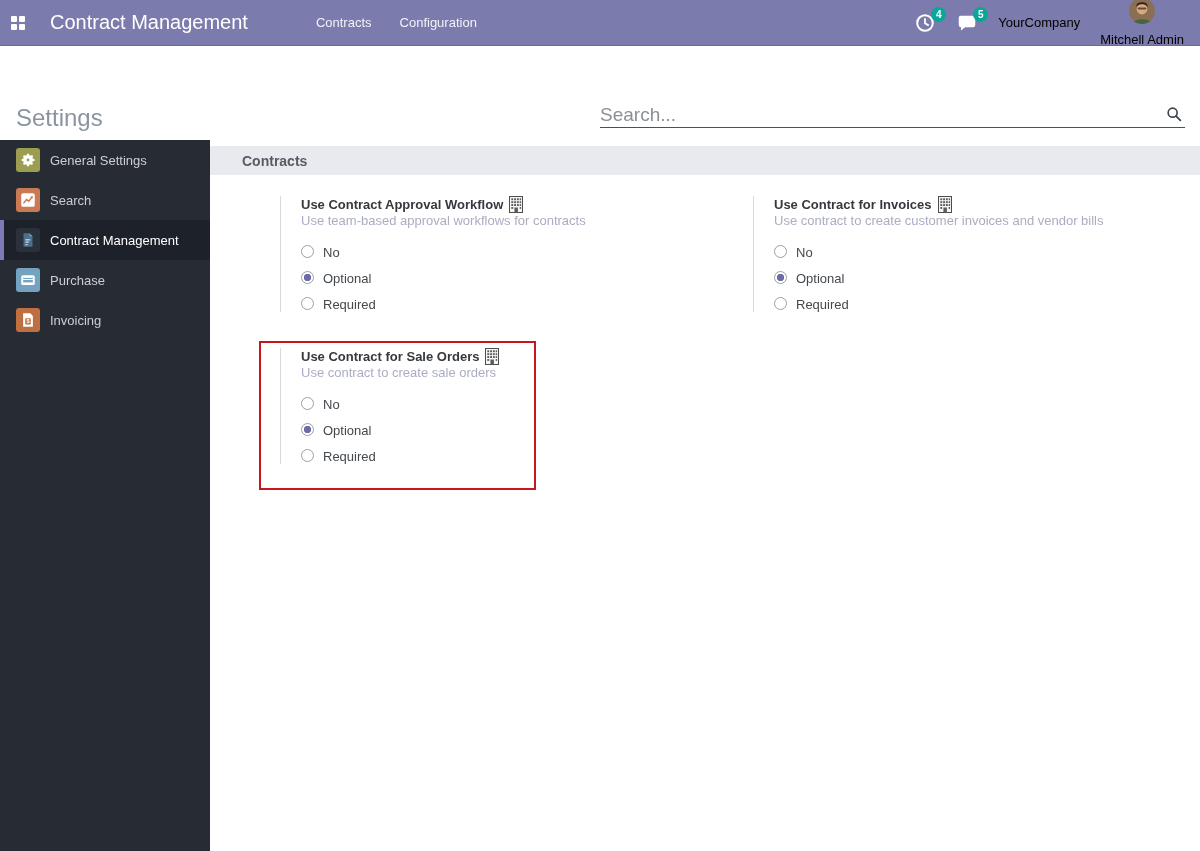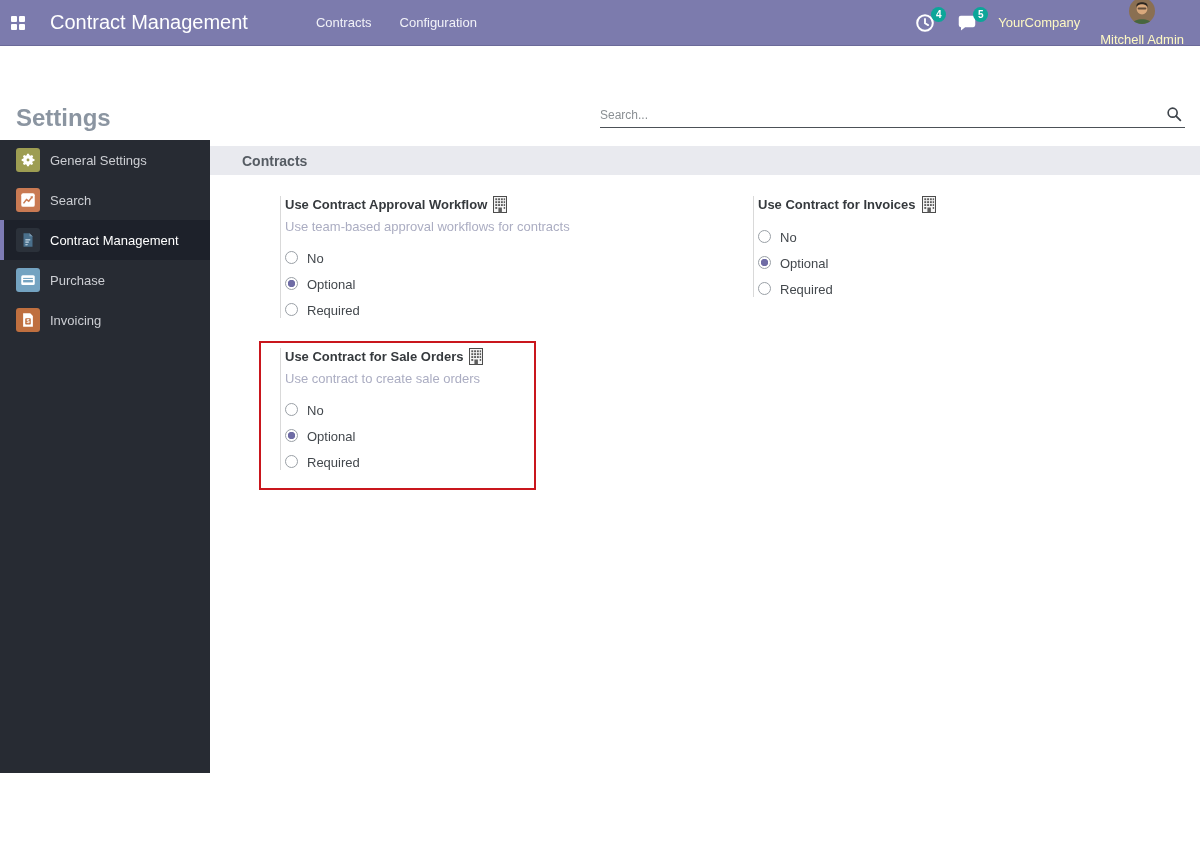--- a/index.html
+++ b/index.html
@@ -19,59 +19,59 @@
   .app-title { font-size: 20px; font-weight: 400; margin-left: 14px; white-space: nowrap; }
   .top-menus { display: flex; margin-left: 58px; gap: 8px; }
   .top-menu { font-size: 13px; padding: 6px 10px; color: #f2f2f8; cursor: pointer; border-radius: 2px; }
   .top-right { margin-left: auto; display: flex; align-items: center; gap: 20px; padding-right: 16px; }
   .icon-wrap { position: relative; width: 22px; height: 22px; cursor: pointer; }
   .badge {
     position: absolute; top: -5px; right: -10px; min-width: 15px; height: 15px;
     background: #0ca699; color: #fff; border-radius: 8px; font-size: 10px;
     display: flex; align-items: center; justify-content: center; padding: 0 4px; font-weight: bold;
   }
-  .top-text { font-size: 13px; color: #fef9c3; cursor: pointer; white-space: nowrap; }
+  .top-text { font-size: 13px; color: #000000; cursor: pointer; white-space: nowrap; }
   .avatar { width: 26px; height: 26px; border-radius: 50%; overflow: hidden; cursor: pointer; flex: 0 0 auto; }
   .user-cluster { display: flex; align-items: center; gap: 8px; cursor: pointer; flex-direction: column; }
 
   
   .header { position: absolute; top: 46px; left: 0; width: 1200px; height: 94px; background: #fff; }
-  .page-title { position: absolute; left: 16px; top: 58px; font-size: 24px; font-weight: bold; color: #8b95a1; }
+  .page-title { position: absolute; left: 16px; top: 58px; font-size: 24px; font-weight: normal; color: #8b95a1; }
   .btn-row { position: absolute; left: 16px; top: 95px; display: flex; gap: 4px; }
   .btn { font-size: 13px; padding: 5px 12px; border-radius: 3px; cursor: pointer; border: 1px solid transparent; font-family: inherit; }
   .btn-primary { background: #7d7bad; border-color: #6f6da0; color: #fff; }
   .btn-secondary { background: #fff; border-color: #ccc; color: #333; }
   .search-box { position: absolute; right: 15px; top: 56px; width: 585px; height: 26px; border-bottom: 1px solid #4c5157; }
   .search-box input {
-    width: 100%; height: 100%; border: none; outline: none; font-size: 12px;
+    width: 100%; height: 100%; border: none; outline: none; font-size: 19px;
     color: #15803d; padding-right: 26px; font-family: inherit; background: transparent;
   }
   .search-box input::placeholder { color: #8b9094; }
   .search-icon { position: absolute; right: 2px; top: 3px; width: 18px; height: 18px; cursor: pointer; }
 
   
-  .sidebar { position: absolute; left: 0; top: 140px; width: 210px; height: 633px; background: #272b33; }
+  .sidebar { position: absolute; left: 0; top: 140px; width: 210px; height: 711px; background: #272b33; }
   .side-item { position: relative; height: 40px; display: flex; align-items: center; cursor: pointer; color: #ccced3; }
   .side-item.active { background: #1d212a; color: #fff; }
   .side-item.active .active-bar { position: absolute; left: 0; top: 0; width: 4px; height: 40px; background: #7d7bb4; }
   .tile { width: 24px; height: 24px; border-radius: 3px; margin-left: 16px; flex: 0 0 auto; display: flex; align-items: center; justify-content: center; }
   .side-label { margin-left: 10px; font-size: 13px; white-space: nowrap; }
 
   
   .content { position: absolute; left: 210px; top: 140px; width: 990px; height: 711px; background: #fff; }
   .section-band {
     position: absolute; left: 0; top: 6px; width: 990px; height: 29px; background: #e9eaef;
     display: flex; align-items: center;
   }
   .section-band span { margin-left: 32px; font-size: 14px; font-weight: bold; color: #565c63; }
 
-  .setting { border-left: 1px solid #d9d9d9; padding-left: 4px; }
+  .setting { border-left: 1px solid #d9d9d9; padding-left: 20px; }
   .setting-head { display: flex; align-items: center; gap: 6px; }
   .setting-title { font-size: 13px; font-weight: bold; color: #35393d; white-space: nowrap; }
-  .setting-desc { margin-top: 6px; font-size: 13px; color: #abadc2; }
+  .setting-desc { margin-top: 0; font-size: 13px; color: #abadc2; }
   .options { margin-top: 17px; display: flex; flex-direction: column; gap: 11px; }
   .opt-row { display: flex; align-items: flex-start; gap: 9px; cursor: pointer; }
   .opt-row input {
     appearance: none; -webkit-appearance: none; width: 13px; height: 13px; margin: 0;
     border: 1px solid #9aa0a6; border-radius: 50%; background: #fff; cursor: pointer;
   }
   .opt-row input:checked { background: radial-gradient(circle, #6f6ca5 0 3.4px, #fff 4px); }
   .opt-row span { font-size: 13px; color: #43484d; }
 
   .block-0 { position: absolute; left: 70px; top: 56px; width: 430px; }
@@ -266,20 +266,21 @@
             <rect x="2.3" y="8.1" width="1.9" height="1.9"></rect>
               <rect x="5.1" y="8.1" width="1.9" height="1.9"></rect>
               <rect x="7.9" y="8.1" width="1.9" height="1.9"></rect>
               <rect x="10.7" y="8.1" width="1.4" height="1.9"></rect>
             <rect x="2.3" y="11" width="1.9" height="1.9"></rect>
               <rect x="10.7" y="11" width="1.4" height="1.9"></rect>
             <rect x="5.4" y="11.5" width="3.5" height="5"></rect>
           </g>
         </svg>
       </div>
+      <div class="setting-desc">Use contract to create customer invoices and vendor bills</div>
       <div class="options">
         <label class="opt-row">
           <input type="radio" name="set1" style="">
           <span>No</span>
         </label>
         <label class="opt-row">
           <input type="radio" name="set1" checked="" style="">
           <span>Optional</span>
         </label>
         <label class="opt-row">

